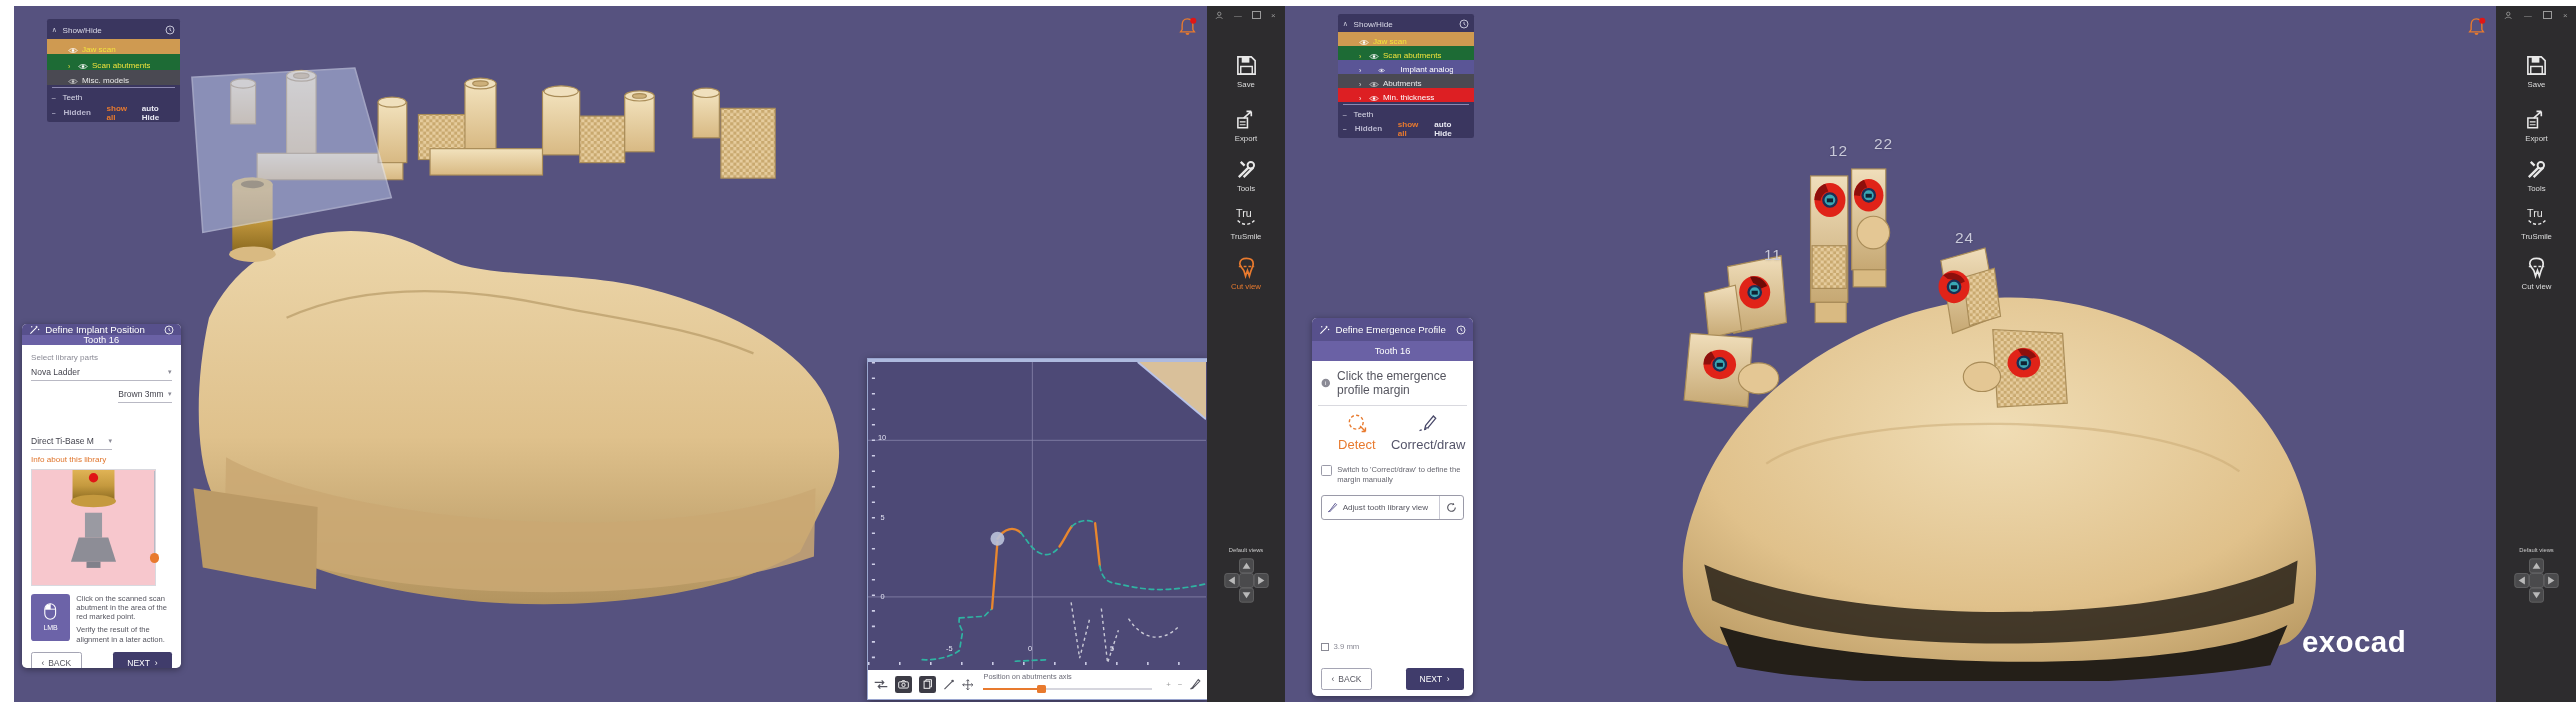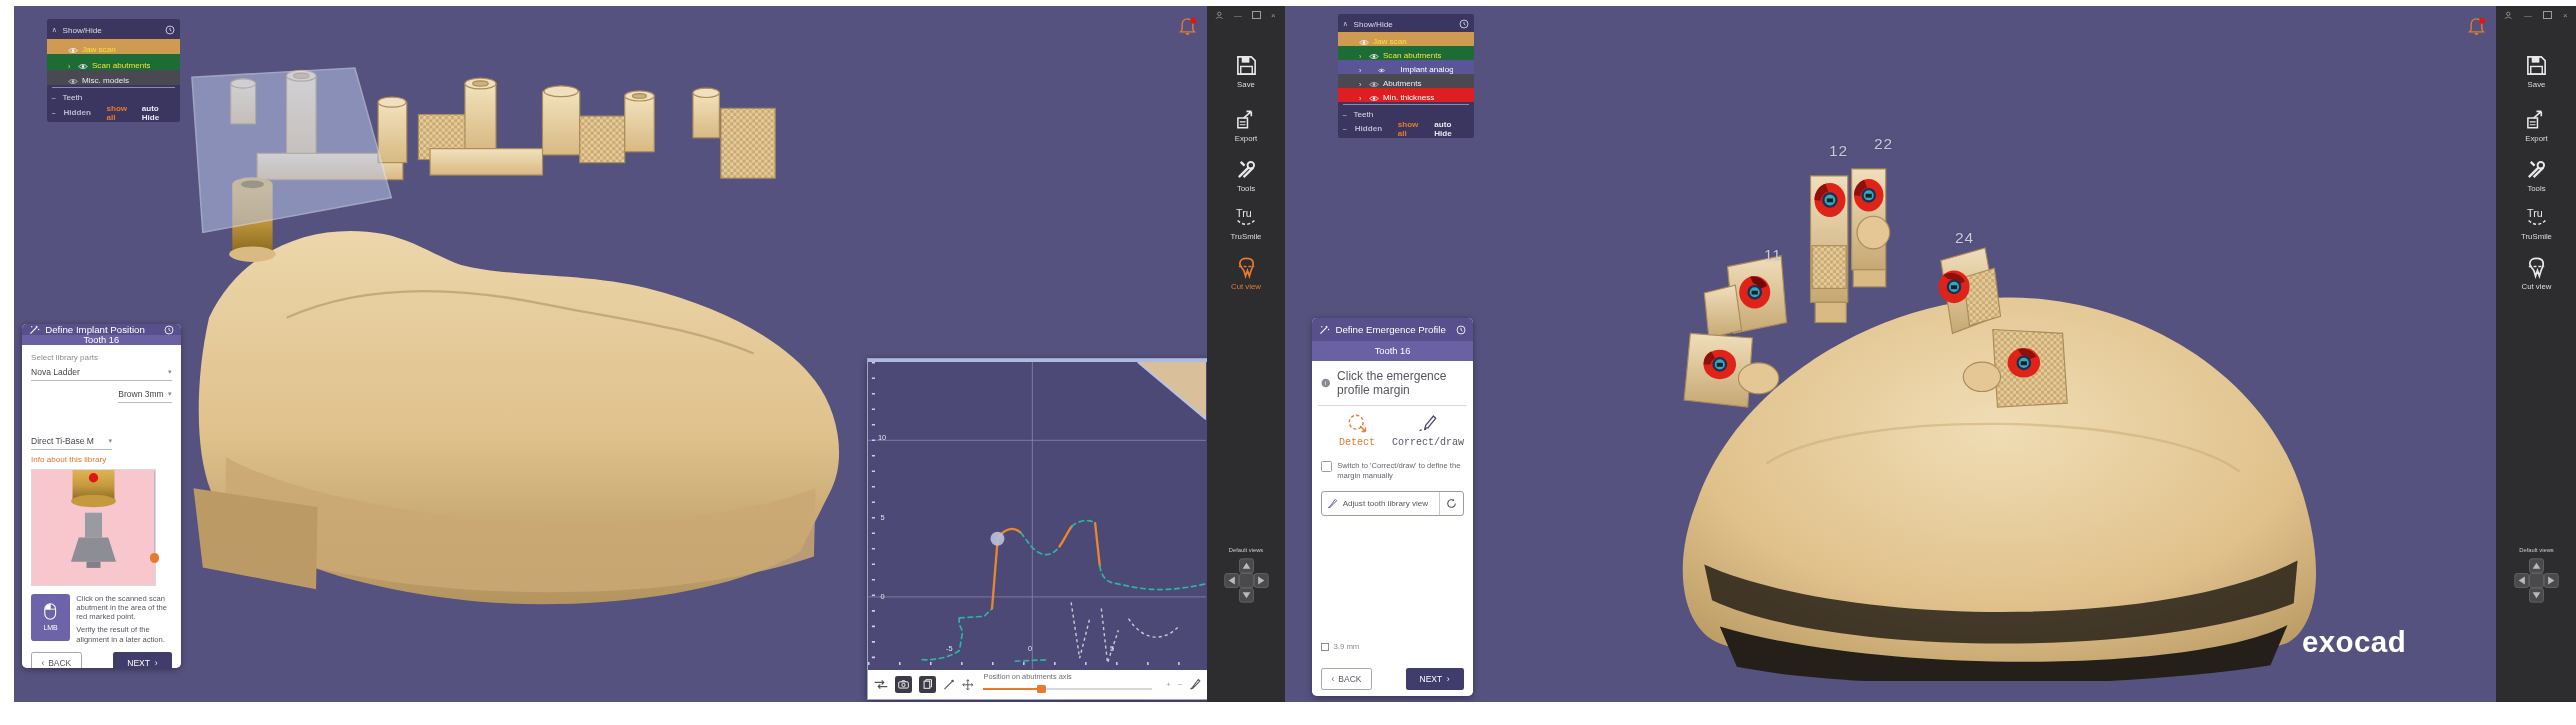--- a/index.html
+++ b/index.html
@@ -36,21 +36,21 @@
   .pinkbox{background:#f7c7cd;border:0.8px solid #d9d9df;position:relative;}
   .vslider{position:absolute;width:1.6px;background:#b9b9c4;}
   .vslider .knob{position:absolute;left:-3.9px;width:9.3px;height:9.3px;border-radius:50%;background:#e87a2e;}
   .hintrow{display:flex;gap:6.2px;margin-top:7.8px;}
   .hintbox{width:39px;height:47px;background:#6c63a8;border-radius:3.1px;color:#fff;display:flex;flex-direction:column;align-items:center;justify-content:center;gap:3.1px;font-size:7px;flex:none;}
   .hinttext{font-size:7.6px;line-height:1.25;color:#55555f;}
   .wiz-foot{height:34px;display:flex;align-items:center;justify-content:space-between;padding:0 9.3px;}
   .btn-back{border:0.8px solid #a5a5b4;border-radius:2.3px;background:#fff;color:#55555f;font-size:8.5px;height:20px;display:flex;align-items:center;gap:3.9px;padding:0 9.3px;}
   .btn-next{border-radius:2.3px;background:#403c6b;color:#fff;font-size:8.5px;height:22px;display:flex;align-items:center;gap:4.7px;padding:0 14px;}
   .modecol{display:flex;flex-direction:column;align-items:center;gap:3.9px;width:50%;}
-  .modecol .ml{font-size:10px;font-family:Liberation Mono, monospace;}
+  .modecol .ml{font-size:13px;}
   .chk{width:8.5px;height:8.5px;border:0.8px solid #9a9aa8;border-radius:1.6px;flex:none;margin-top:0.8px;background:#fff;}
   .adjustbtn{border:0.8px solid #9a9aa8;border-radius:3.1px;height:23px;display:flex;align-items:center;font-size:8.1px;color:#55555f;overflow:hidden;}
   .adjustbtn .txt{flex:1;padding:0 4.7px;white-space:nowrap;}
   .adjustbtn .sep{width:0.8px;height:100%;background:#c9c9d4;}
   .adjustbtn .ref{width:23px;display:flex;align-items:center;justify-content:center;}
   
   .rtoolbar{position:absolute;top:0;bottom:0;background:#2d2c2e;color:#e4e4e4;}
   .titlebar-icons{position:absolute;top:4.7px;left:0;right:9.3px;display:flex;justify-content:space-between;padding-left:7.8px;color:#9a9a9a;font-size:7.8px;align-items:center;}
   .tbtn{position:absolute;left:0;right:0;display:flex;flex-direction:column;align-items:center;gap:3.1px;color:#dedede;font-size:7.8px;}
   .tbtn.active{color:#e87a2e;}

